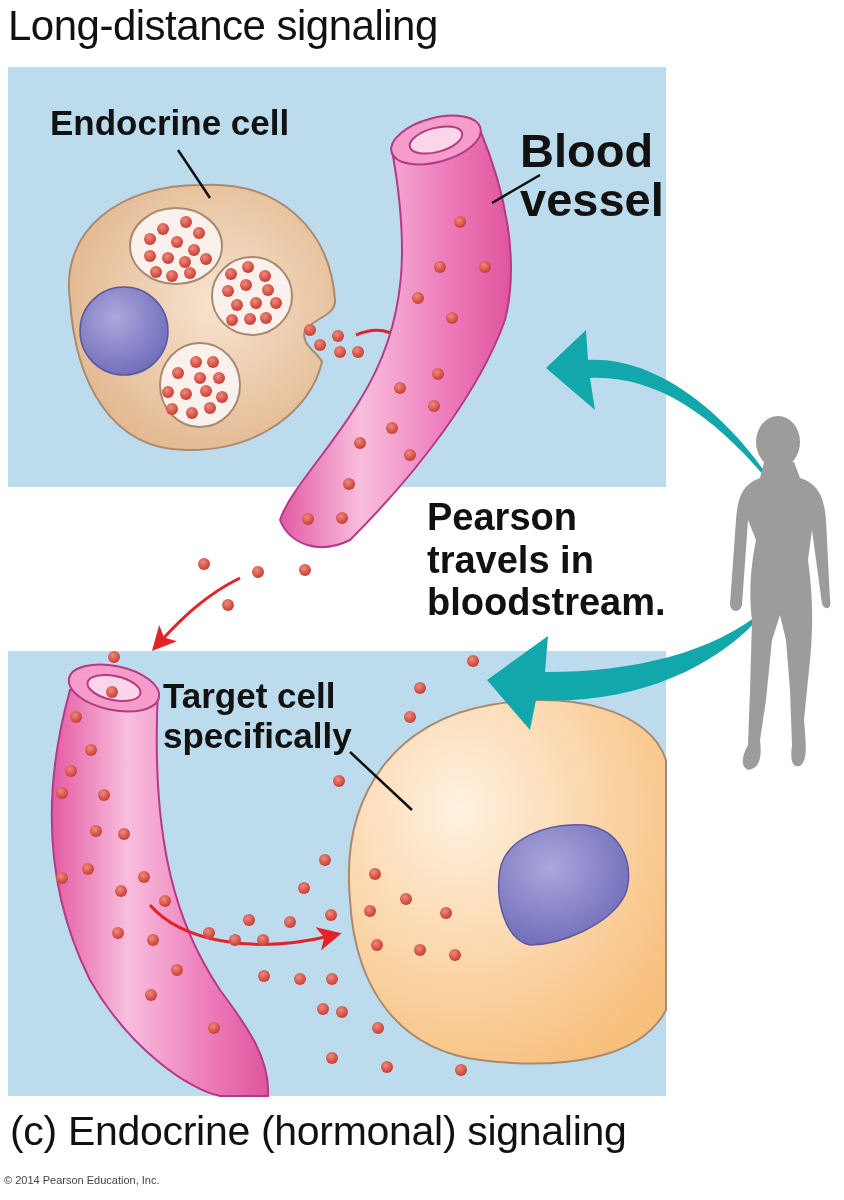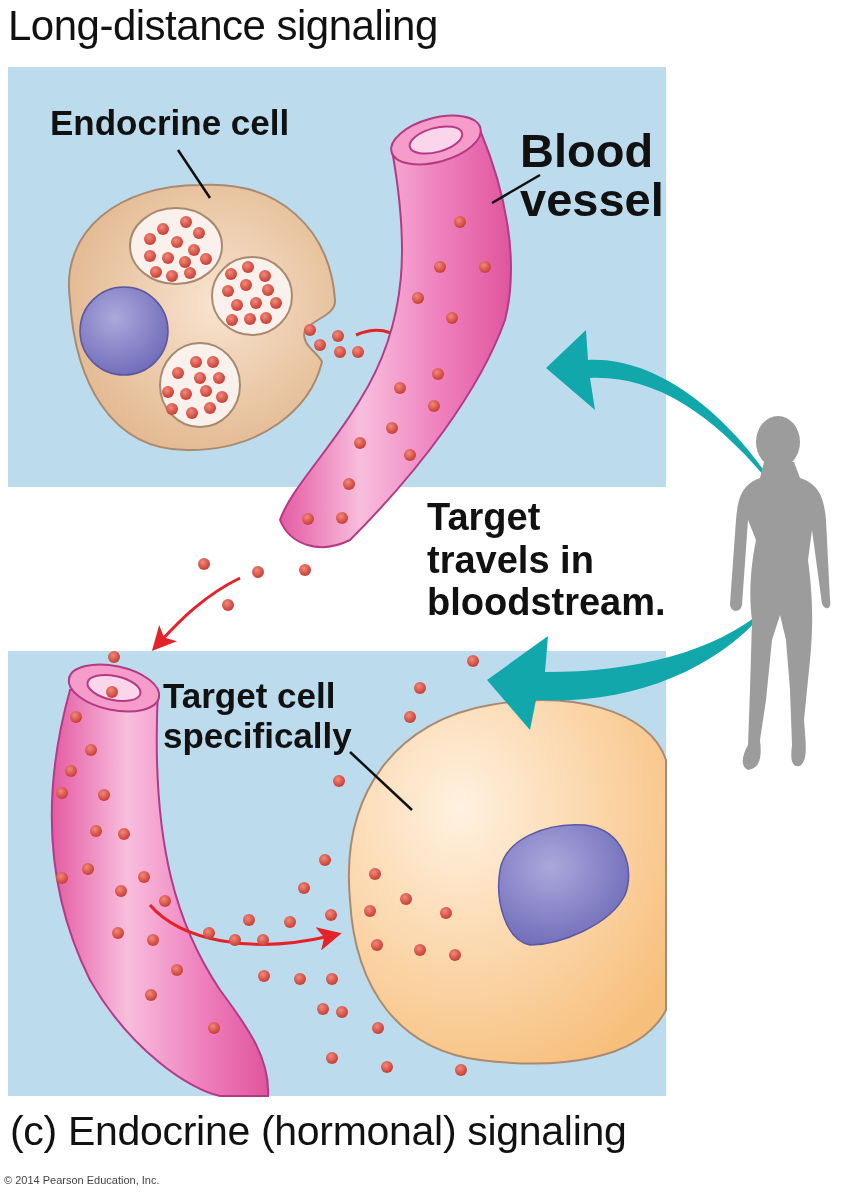--- a/index.html
+++ b/index.html
@@ -212,21 +212,21 @@
 </svg>
 
 <div class="lbl" style="left:50px; top:105px; font-size:35px;">
   <span>Endocrine cell</span>
 </div>
 <div class="lbl" style="left:520px; top:88px; font-size:47px; line-height:1.05;margin-top:38px;">
   <span>Blood</span>
   <span>vessel</span>
 </div>
 <div class="lbl" style="left:427px; top:496px; font-size:38px; line-height:1.12;">
-  <span>Target</span>
+  <span>Pearson</span>
   <span>travels in</span>
   <span>bloodstream.</span>
 </div>
 <div class="lbl" style="left:163px; top:668px; font-size:35px; line-height:1.14;margin-top:8px;">
   <span>Target cell</span>
   <span>specifically</span>
 </div>
 
 <div class="caption">(c) Endocrine (hormonal) signaling</div>
 <div class="copyright">© 2014 Pearson Education, Inc.</div>

